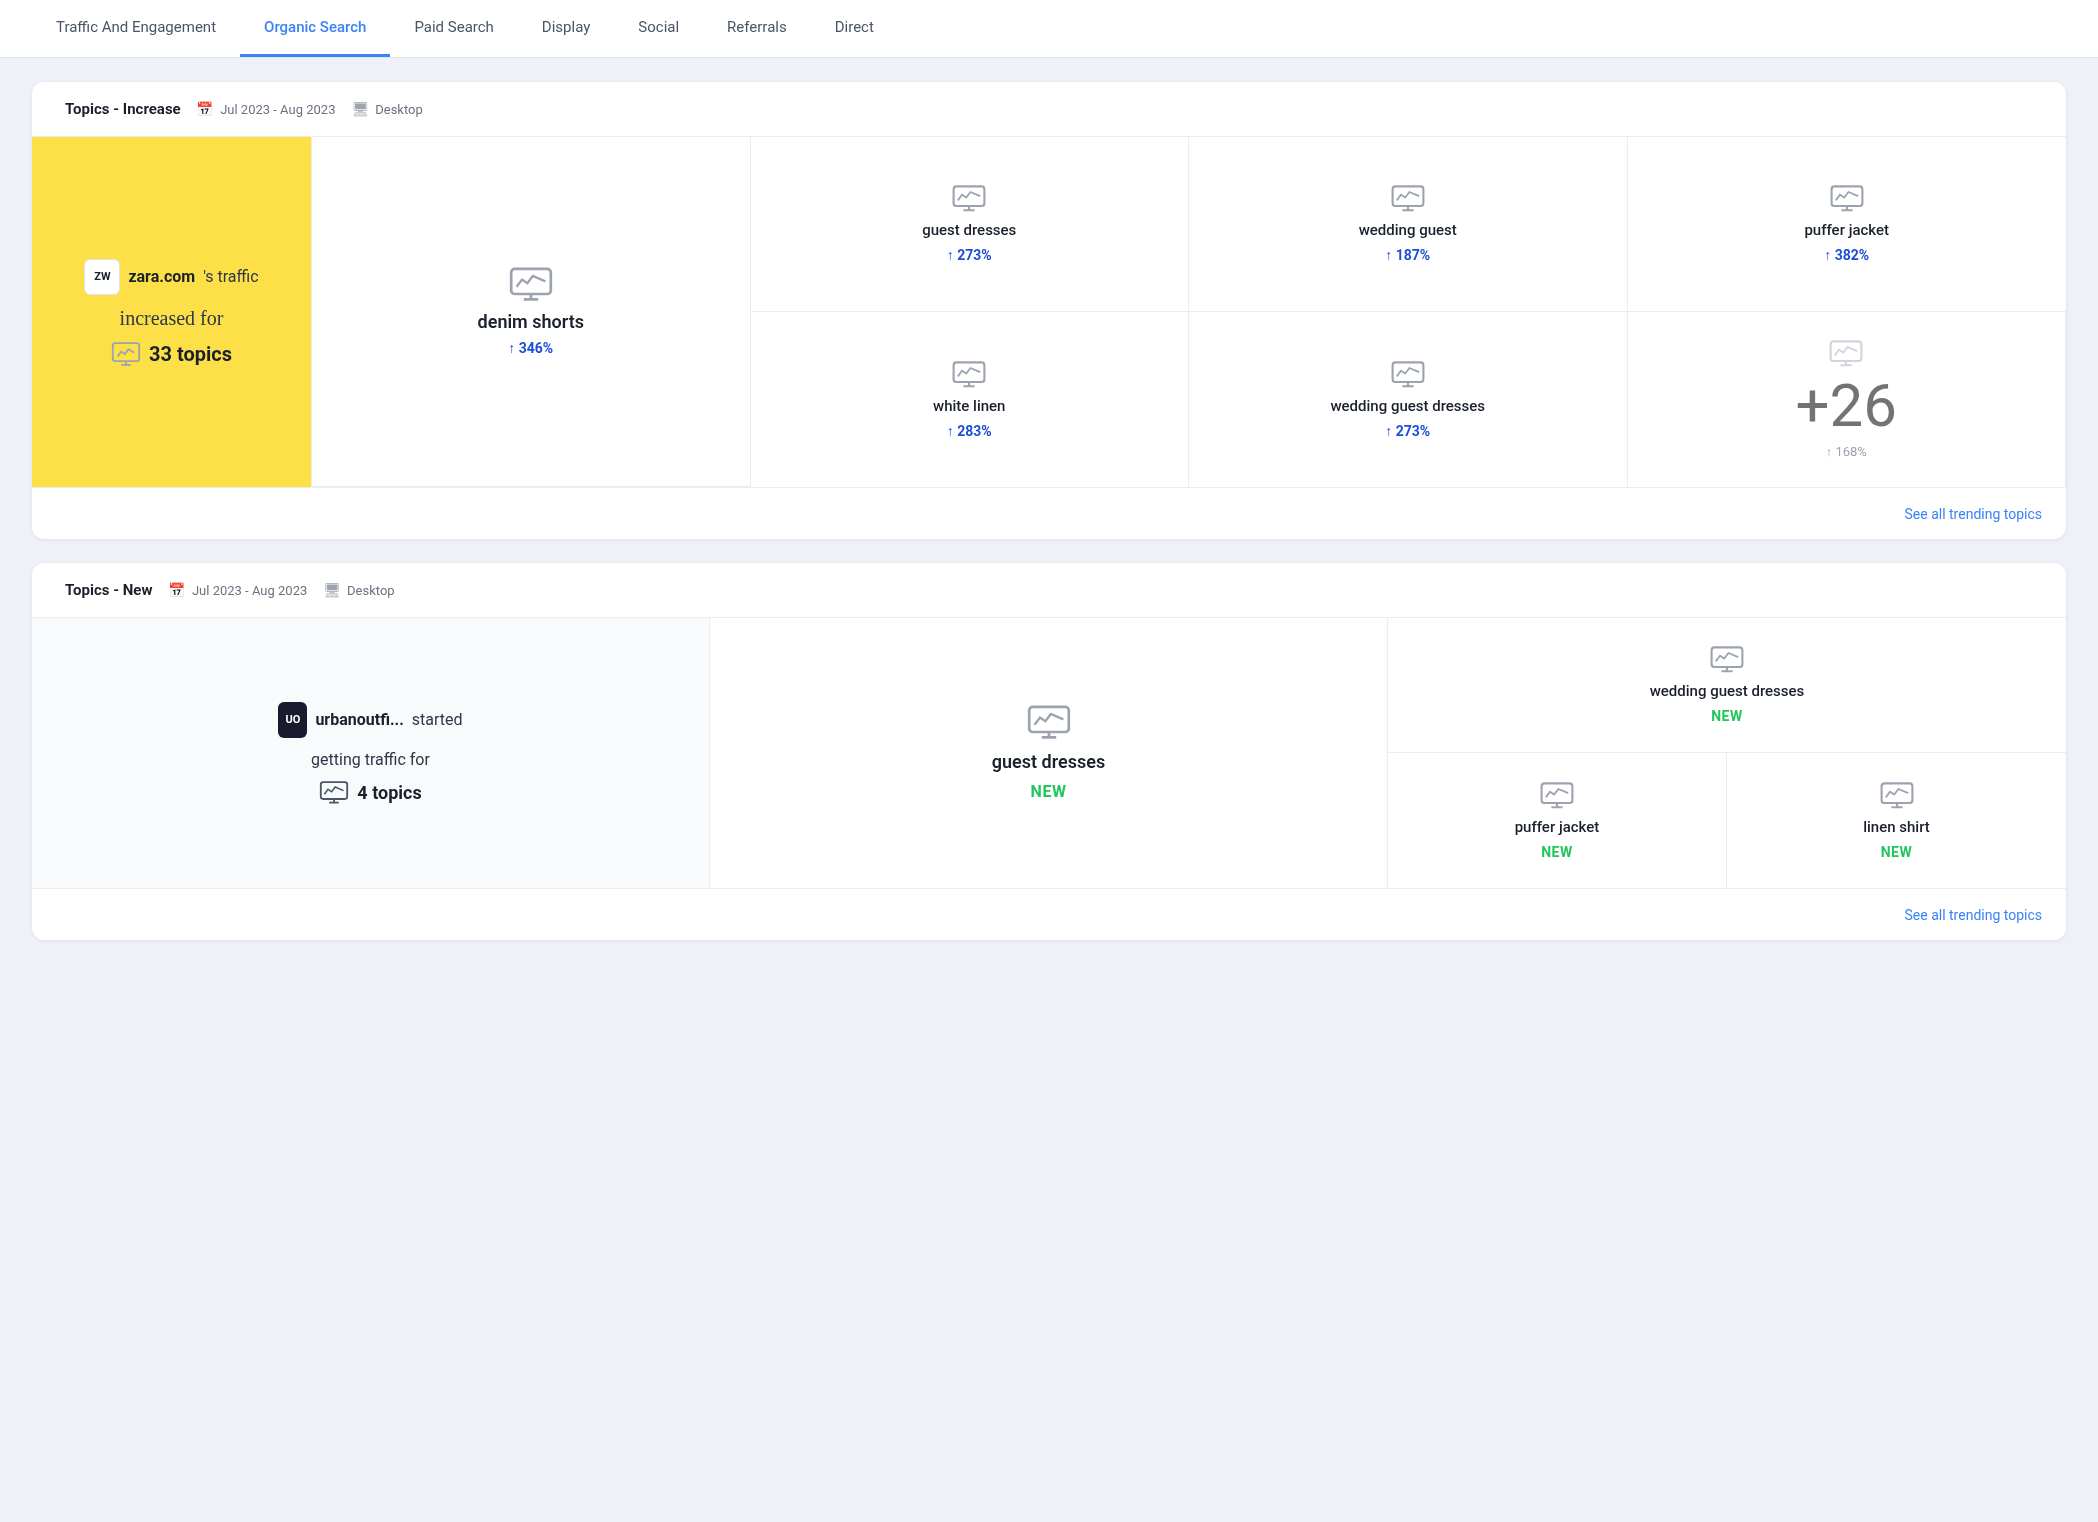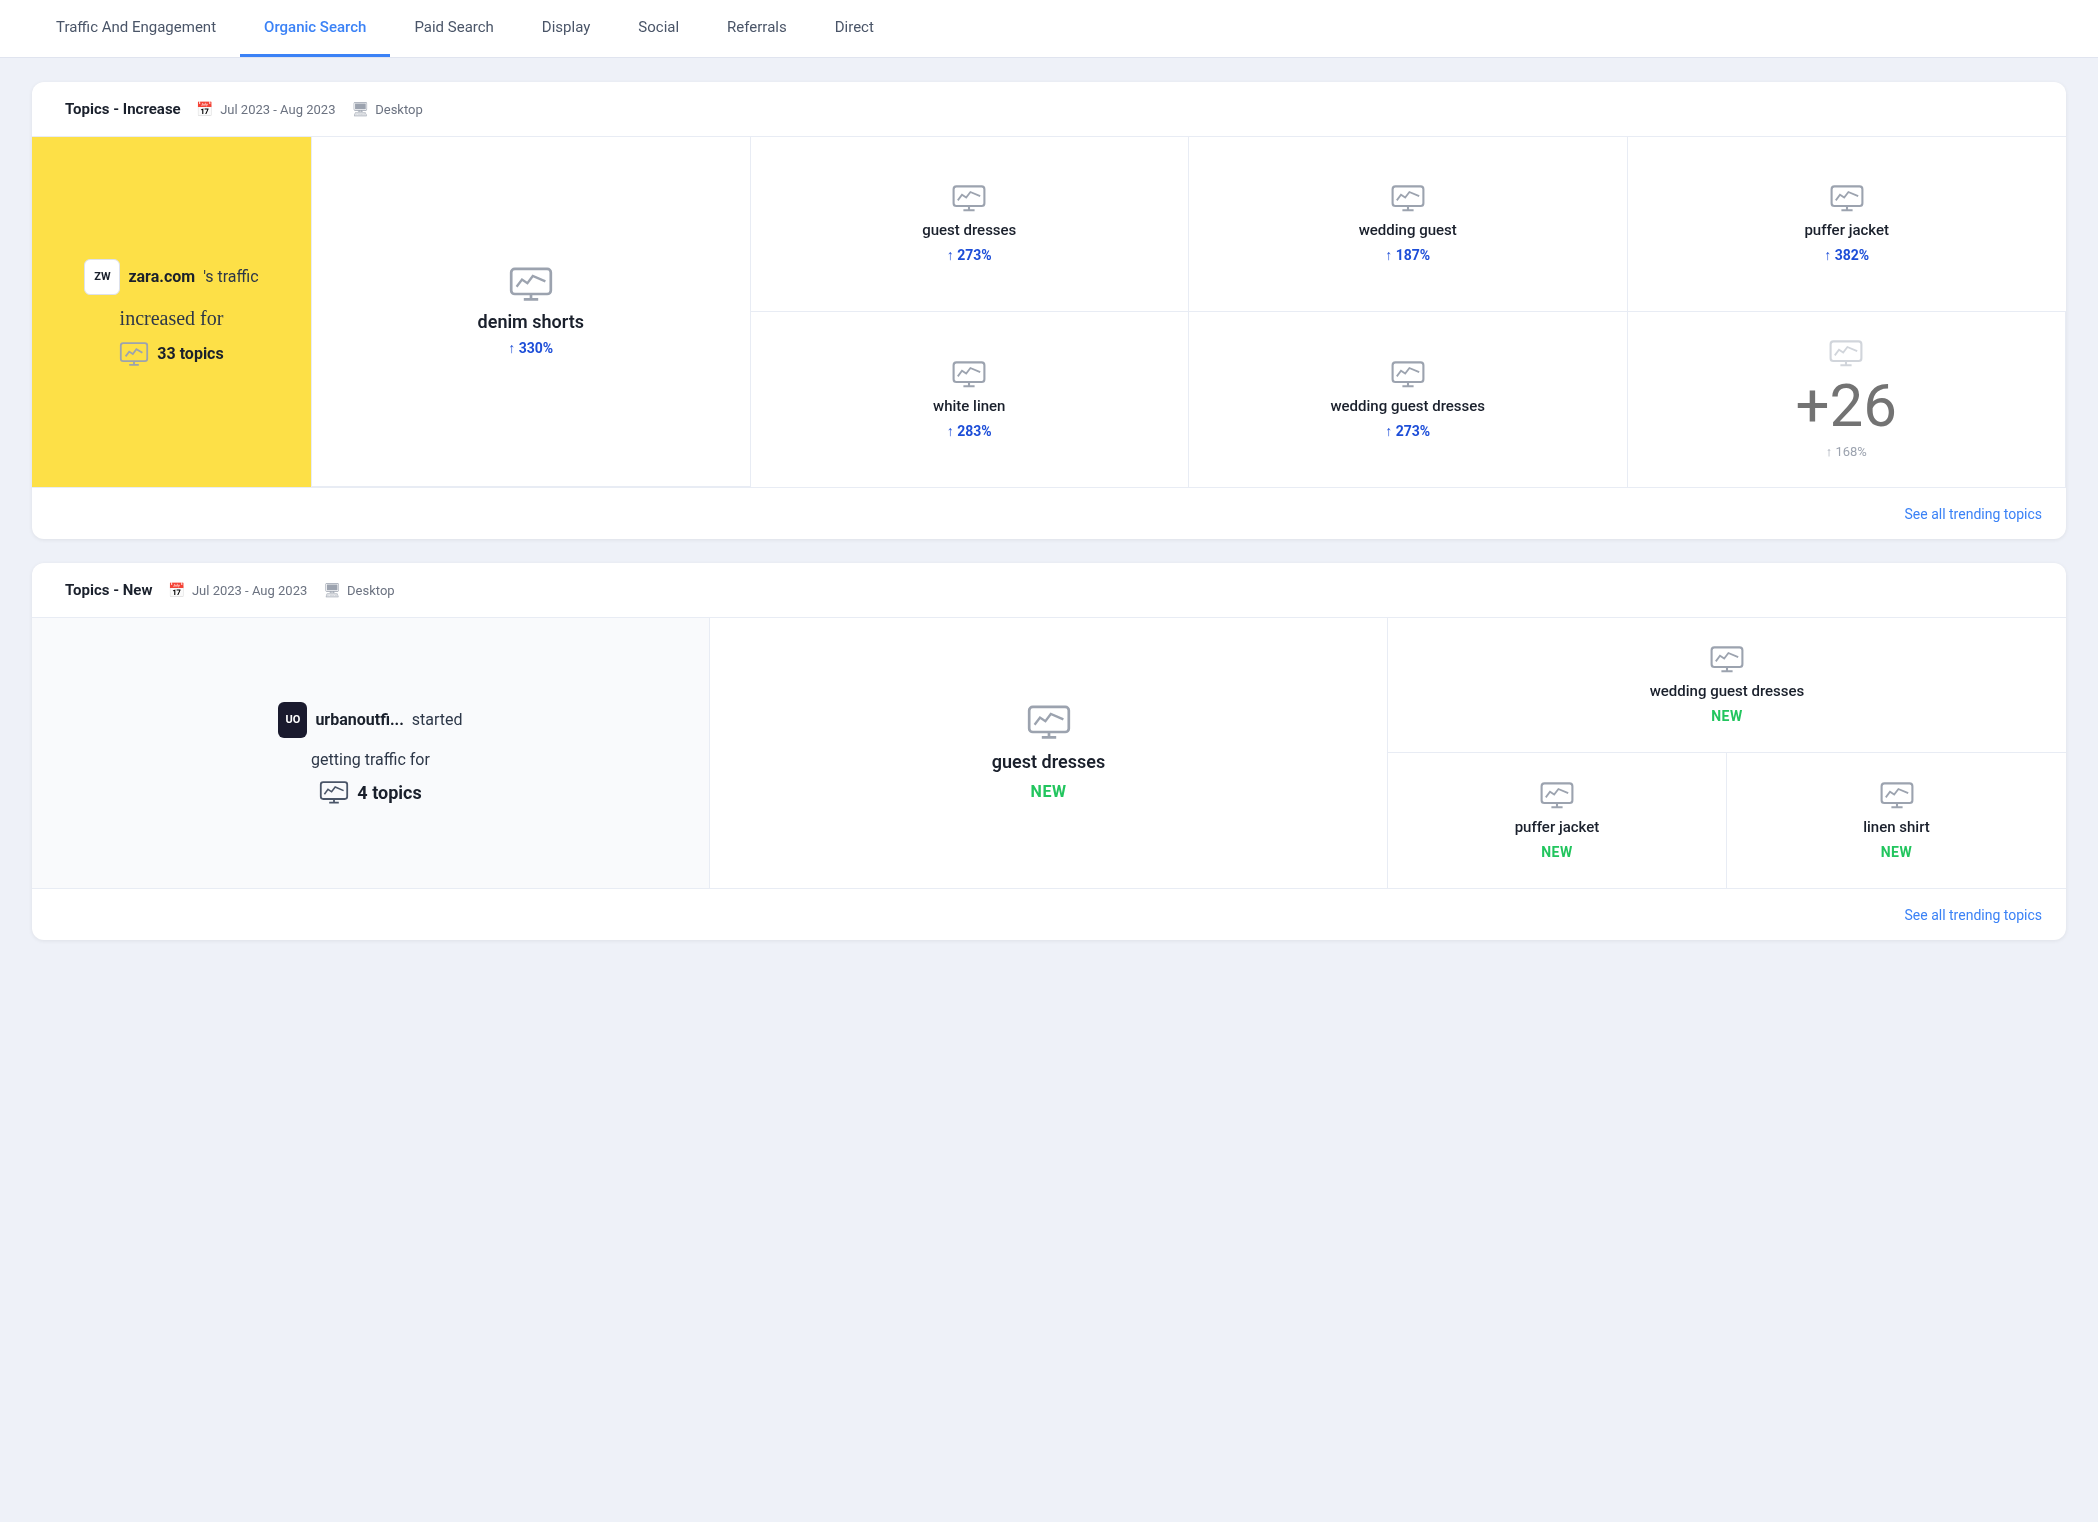--- a/index.html
+++ b/index.html
@@ -280,34 +280,34 @@
         </div>
         <div style="font-size:20px;color:#2d3748;font-family:Liberation Serif, serif;">
           <span>increased for</span>
         </div>
         <div class="summary-row">
           <svg class="topic-monitor-sm" viewBox="0 0 24 20" fill="none" stroke="currentColor" stroke-width="1.5">
             <rect x="1" y="1" width="22" height="15" rx="2"></rect>
             <path d="M8 19h8M12 16v3"></path>
             <polyline points="5,12 8,8 11,10 14,6 19,9" stroke="#9ca3af" stroke-width="1.5" fill="none"></polyline>
           </svg>
-          <span style="font-size:16px;font-weight:700;color:#1a202c;">33 topics</span>
+          <span style="font-size:20px;font-weight:700;color:#1a202c;">33 topics</span>
         </div>
       </div>
 
       <div class="topics-grid">
 
         <div class="topic-cell" style="grid-column:1;grid-row:1/3;">
           <svg width="44" height="36" viewBox="0 0 24 20" fill="none" stroke="#9ca3af" stroke-width="1.5">
             <rect x="1" y="1" width="22" height="14" rx="2"></rect>
             <path d="M8 18h8M12 15v3"></path>
             <polyline points="4,11 7,7 10,9 13,5 20,8" stroke="#9ca3af" stroke-width="1.3" fill="none"></polyline>
           </svg>
           <span class="topic-name large-text">denim shorts</span>
-          <span class="topic-change-up">↑ <span>330%</span></span>
+          <span class="topic-change-up">↑ <span>346%</span></span>
         </div>
         <div class="topic-cell">
           <svg width="34" height="28" viewBox="0 0 24 20" fill="none" stroke="#9ca3af" stroke-width="1.5">
             <rect x="1" y="1" width="22" height="14" rx="2"></rect>
             <path d="M8 18h8M12 15v3"></path>
             <polyline points="4,11 7,7 10,9 13,5 20,8" stroke="#9ca3af" stroke-width="1.3" fill="none"></polyline>
           </svg>
           <span class="topic-name">guest dresses</span>
           <span class="topic-change-up">↑ <span>273%</span></span>
         </div>

